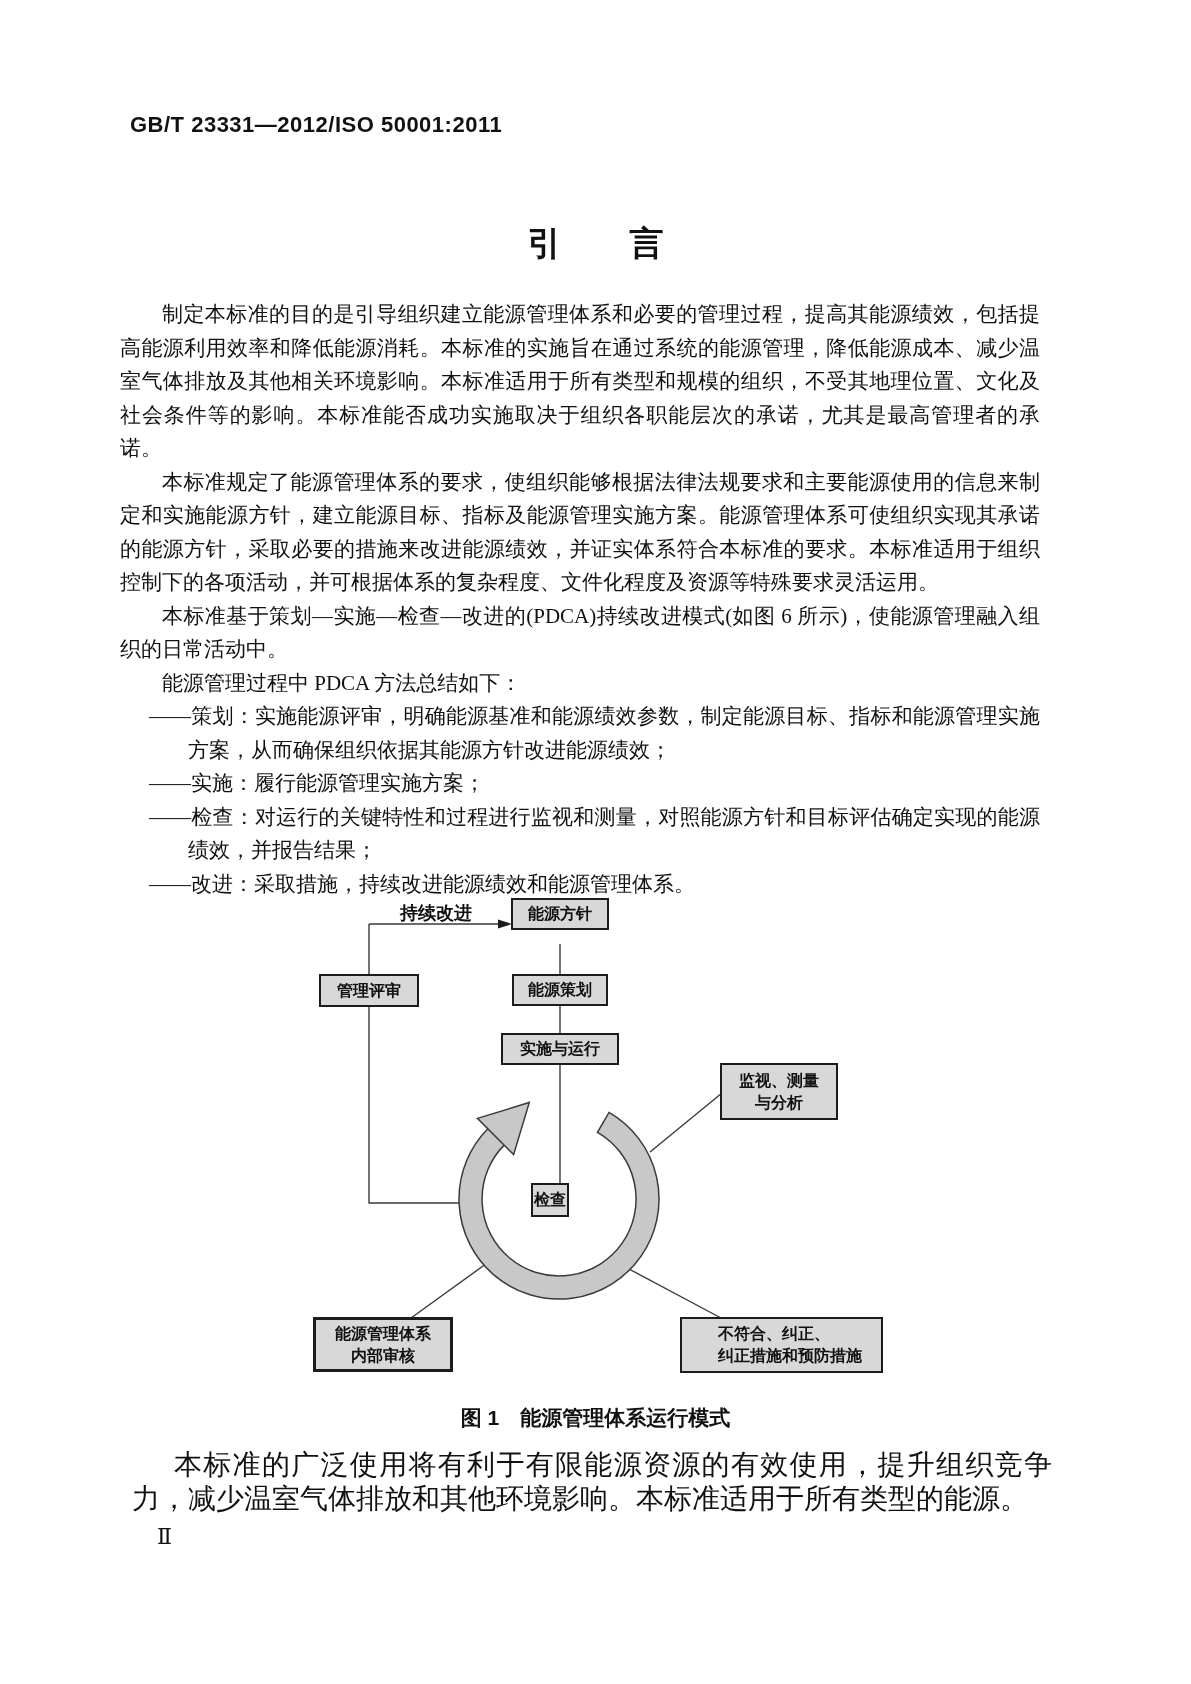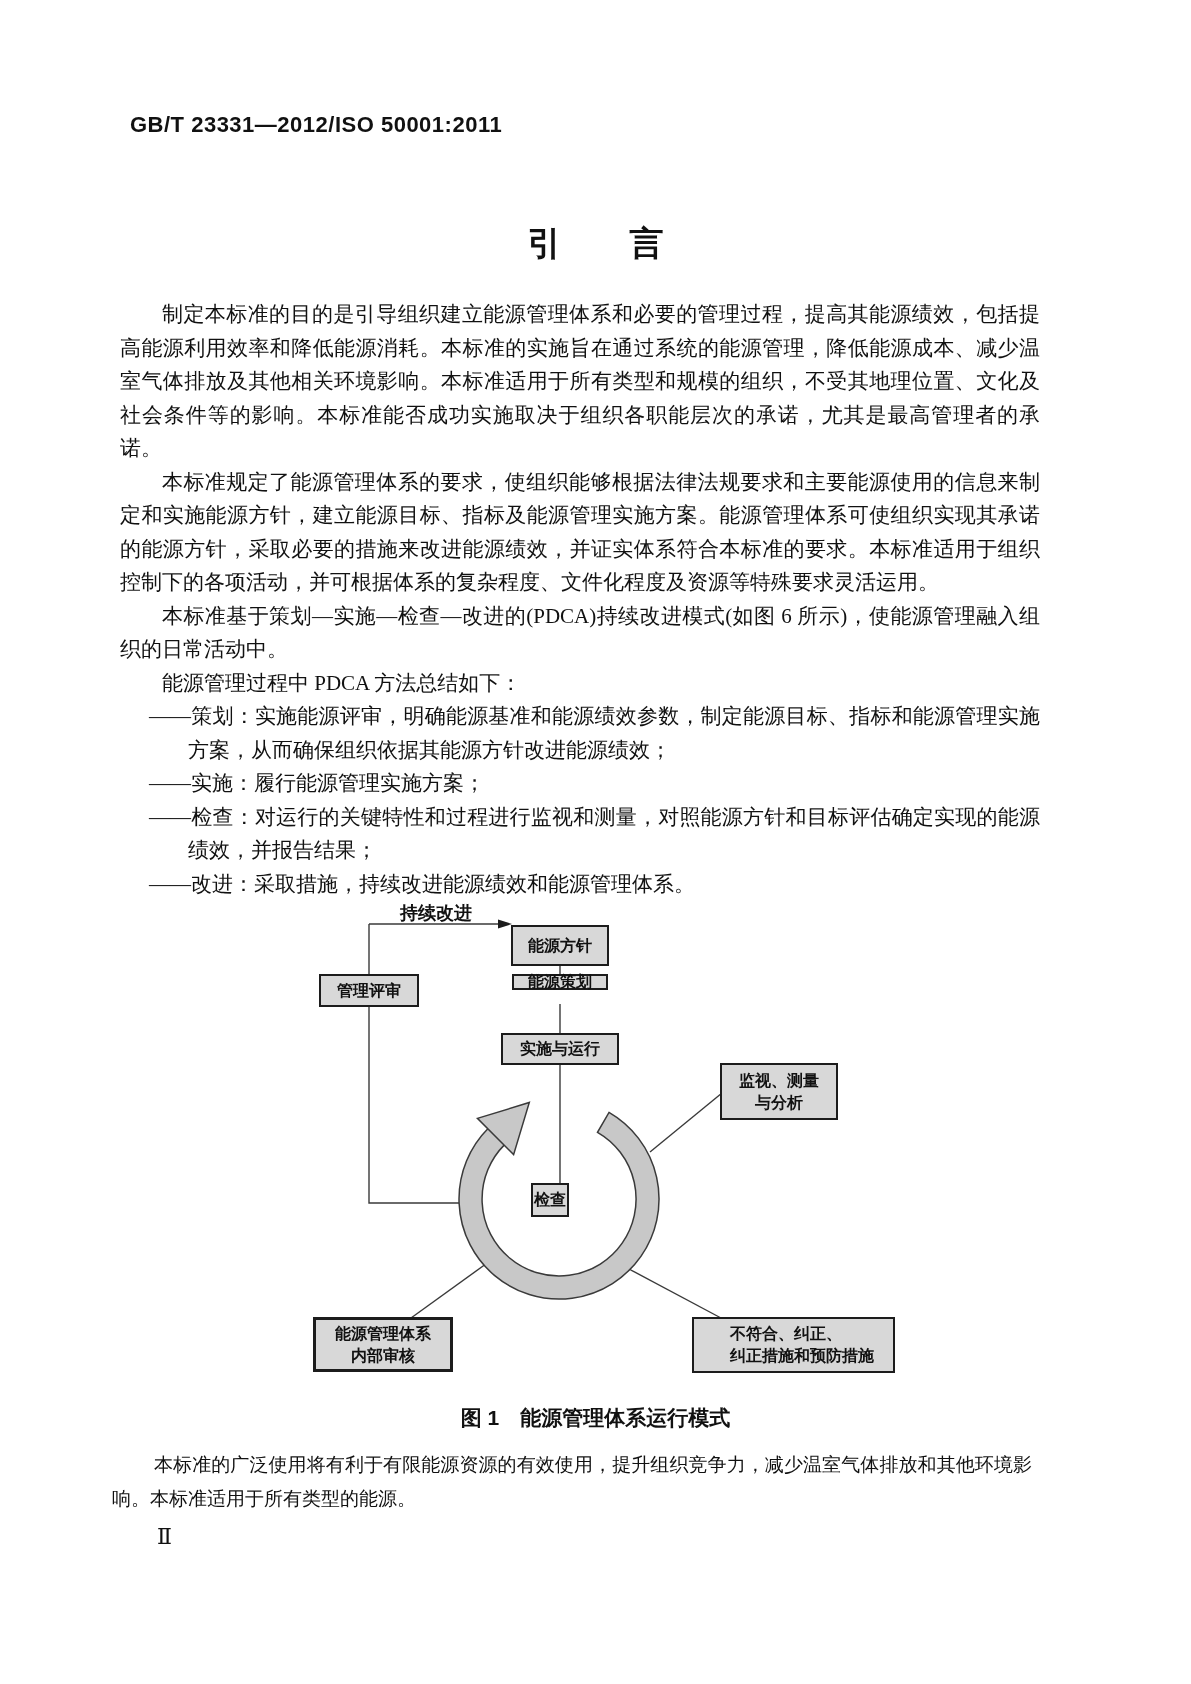--- a/index.html
+++ b/index.html
@@ -18,53 +18,53 @@
     font-weight:600;font-size:34px;white-space:pre;
   }
   .body-text{
     position:absolute;left:120px;top:298px;width:920px;
     font-family:"Liberation Serif","DejaVu Serif",serif;
     font-size:21px;line-height:33.5px;text-align:justify;
   }
   .body-text p{margin:0;text-indent:42px;}
   .body-text p.bullet{text-indent:-39px;padding-left:68px;}
   .closing-text{
-    position:absolute;left:112px;top:1448px;width:920px;
+    position:absolute;left:132px;top:1448px;width:920px;
     font-family:Liberation Sans, sans-serif;
-    font-size:19px;line-height:33.5px;text-align:justify;
+    font-size:28px;line-height:33.5px;text-align:justify;
   }
   .closing-text p{margin:0;text-indent:42px;}
   .fig-caption{
     position:absolute;left:0;top:1404px;width:1191px;text-align:center;
     font-family:"Liberation Sans","DejaVu Sans",sans-serif;
     font-weight:bold;font-size:21px;white-space:pre;
   }
   .page-number{
     position:absolute;left:157px;top:1524px;
     font-family:"Liberation Serif","DejaVu Serif",serif;font-size:22px;
   }
   .figure-layer{position:absolute;left:0;top:0;width:1191px;height:1684px;}
   .flow-node{
     position:absolute;box-sizing:border-box;
     background:#d8d8d8;border:2px solid #1c1c1c;
     display:flex;align-items:center;justify-content:center;
     font-family:"Liberation Sans","DejaVu Sans",sans-serif;
     font-weight:bold;font-size:16px;line-height:22px;
     text-align:center;white-space:pre-line;color:#111;
   }
-  .node-policy{left:511px;top:925px;width:98px;height:41px;}
+  .node-policy{left:511px;top:898px;width:98px;height:32px;}
   .node-review{left:319px;top:974px;width:100px;height:33px;}
-  .node-planning{left:512px;top:974px;width:96px;height:16px;}
+  .node-planning{left:512px;top:974px;width:96px;height:32px;}
   .node-implementation{left:501px;top:1033px;width:118px;height:32px;}
   .node-checking{left:531px;top:1183px;width:38px;height:34px;}
   .node-monitoring{left:720px;top:1063px;width:118px;height:57px;}
   .node-audit{left:313px;top:1317px;width:140px;height:55px;border-width:3px;}
   .node-nonconformity{
     left:680px;top:1317px;width:203px;height:56px;
-    justify-content:flex-start;text-align:left;padding-left:36px;margin-left:12px;
+    justify-content:flex-start;text-align:left;padding-left:36px;
   }
   .loop-label{
     position:absolute;left:394px;top:901px;width:84px;text-align:center;
     font-family:"Liberation Sans","DejaVu Sans",sans-serif;
     font-weight:bold;font-size:18px;
   }
   svg{position:absolute;left:0;top:0;}
 </style>
 </head>
 <body>

